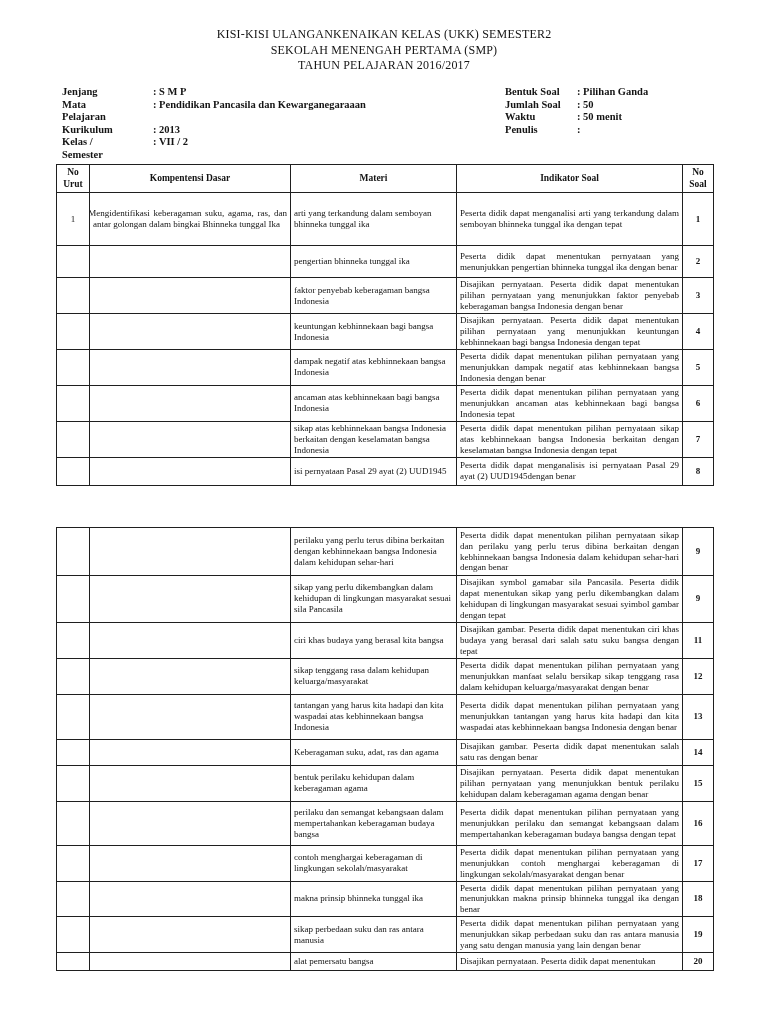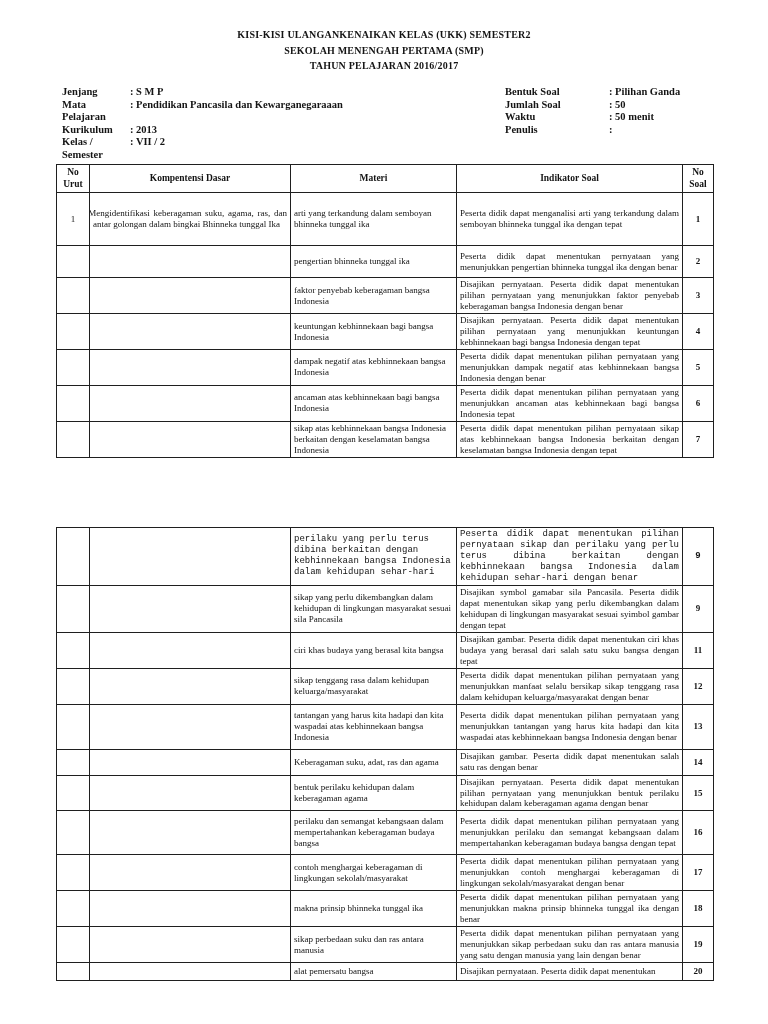--- a/index.html
+++ b/index.html
@@ -2,28 +2,28 @@
 <html><head>
 <meta charset="utf-8">
 <style>
   html,body { margin:0; padding:0; }
   .page {
     position:relative; width:768px; height:1024px; background:#ffffff;
     font-family:"Liberation Serif", serif; color:#141414; overflow:hidden;
   }
   .doc-title {
     position:absolute; top:27px; left:0; width:768px; text-align:center;
-    font-weight:bold; font-size:10px; line-height:15.5px; letter-spacing:.2px;
+    font-weight:normal; font-size:12px; line-height:15.5px; letter-spacing:.2px;
   }
   .meta-block { position:absolute; top:86px; font-size:10.5px; font-weight:bold; line-height:12.6px; }
   .meta-left  { left:62px; }
   .meta-right { left:505px; }
   .meta-row { display:grid; }
-  .meta-left .meta-row  { grid-template-columns:68px auto; }
-  .meta-right .meta-row { grid-template-columns:72px auto;gap:32px; }
+  .meta-left .meta-row  { grid-template-columns:68px auto;gap:23px; }
+  .meta-right .meta-row { grid-template-columns:72px auto; }
   table.kisi {
     position:absolute; left:56px; border-collapse:collapse; table-layout:fixed;
     width:657px;
   }
   #table1 { top:164px; }
   #table2 { top:527px; }
   .kisi th, .kisi td {
     border:1px solid #1f1f1f; padding:1px 3px; font-size:9px; line-height:1.22;
     vertical-align:middle; overflow:hidden; word-wrap:break-word;
   }
@@ -146,33 +146,40 @@
           <td class="c-ind">Peserta didik dapat menentukan pilihan pernyataan yang menunjukkan ancaman atas kebhinnekaan bagi bangsa Indonesia tepat</td>
           <td class="c-nosoal">6</td>
         </tr>
         <tr style="height: 33px;">
           <td class="c-nourut"></td>
           <td class="c-kd"></td>
           <td class="c-materi">sikap atas kebhinnekaan bangsa Indonesia berkaitan dengan keselamatan bangsa Indonesia</td>
           <td class="c-ind">Peserta didik dapat menentukan pilihan pernyataan sikap atas kebhinnekaan bangsa Indonesia berkaitan dengan keselamatan bangsa Indonesia dengan tepat</td>
           <td class="c-nosoal">7</td>
         </tr>
+        <tr style="height: 28px;">
+          <td class="c-nourut"></td>
+          <td class="c-kd"></td>
+          <td class="c-materi">isi pernyataan Pasal 29 ayat (2) UUD1945</td>
+          <td class="c-ind">Peserta didik dapat menganalisis isi pernyataan Pasal 29 ayat (2) UUD1945dengan benar</td>
+          <td class="c-nosoal">8</td>
+        </tr>
       </tbody>
   </table>
 
   <table class="kisi" id="table2">
     <colgroup>
       <col style="width:33px">
         <col style="width:201px">
         <col style="width:166px">
         <col style="width:226px">
         <col style="width:31px">
     </colgroup>
     <tbody>
-        <tr style="height: 48px; font-family: Liberation Mono, monospace;">
+        <tr style="height: 48px;">
           <td class="c-nourut"></td>
           <td class="c-kd"></td>
           <td class="c-materi">perilaku yang perlu terus dibina berkaitan dengan kebhinnekaan bangsa Indonesia dalam kehidupan sehar-hari</td>
           <td class="c-ind">Peserta didik dapat menentukan pilihan pernyataan sikap dan perilaku yang perlu terus dibina berkaitan dengan kebhinnekaan bangsa Indonesia dalam kehidupan sehar-hari dengan benar</td>
           <td class="c-nosoal">9</td>
         </tr>
         <tr style="height: 43px; padding-left: 29px;">
           <td class="c-nourut"></td>
           <td class="c-kd"></td>
           <td class="c-materi">sikap yang perlu dikembangkan dalam kehidupan di lingkungan masyarakat sesuai sila Pancasila</td>

